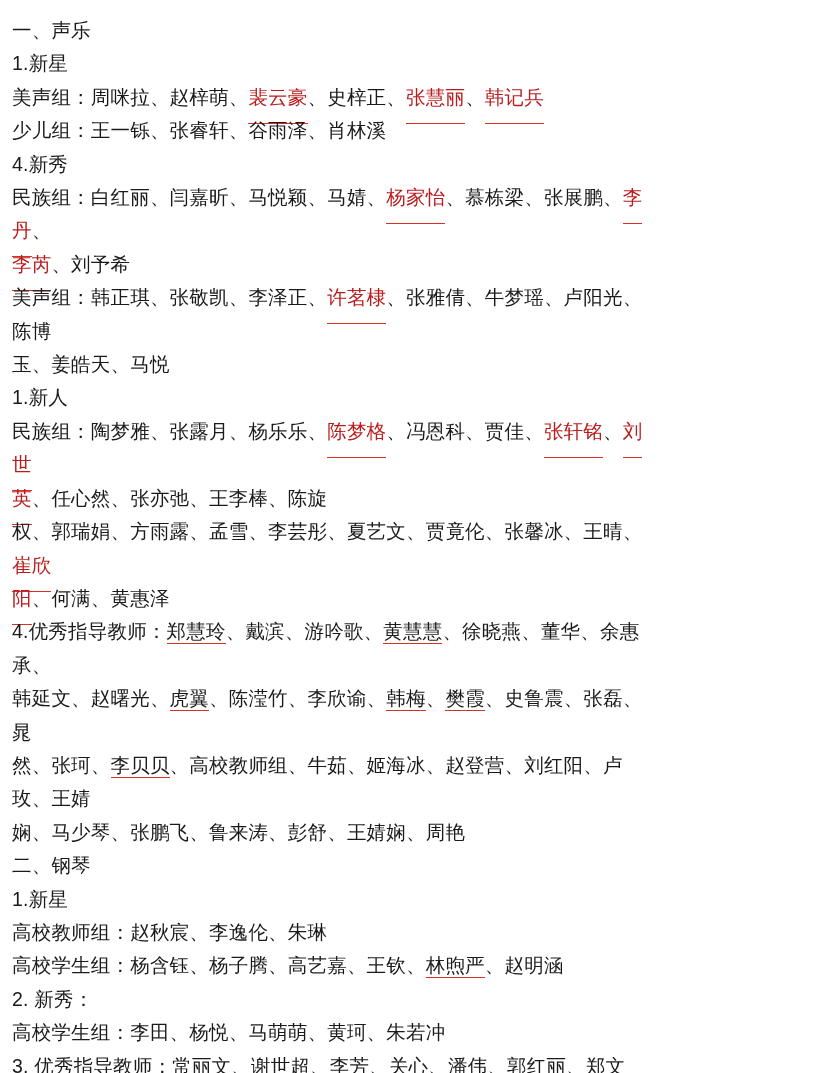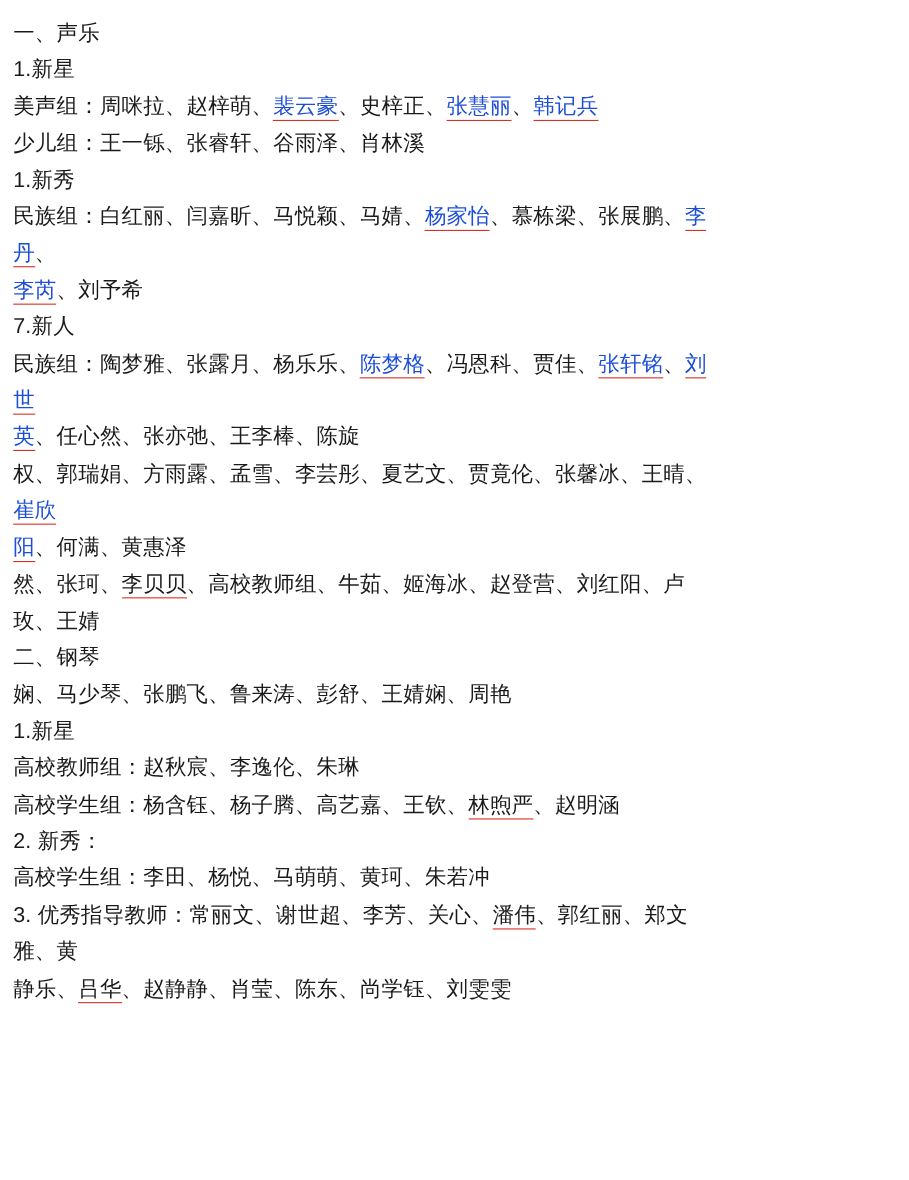--- a/index.html
+++ b/index.html
@@ -23,51 +23,55 @@
     line-height: 33.4px;
     letter-spacing: 0.2px;
     margin: 0;
     padding: 0;
     word-break: break-all;
   }
   .seg {
     white-space: pre-wrap;
   }
   .hl {
-    color: #1d4ed8;
+    color: #b91c1c;
     border-bottom: 1.6px solid #d93025;
-    padding-bottom: 1px;
+    padding-bottom: 15px;
     white-space: pre-wrap;
   }
   .hl-plain {
     border-bottom: 1.6px solid #d93025;
     padding-bottom: 1px;
     white-space: pre-wrap;
   }
 </style>
 </head>
 <body>
 
 <div class="page">
   <div id="doc-body">
       <div class="line"><span class="seg">一、声乐</span></div>
       <div class="line"><span class="seg">1.新星</span></div>
       <div class="line"><span class="seg">美声组：周咪拉、赵梓萌、</span><span class="hl">裴云豪</span><span class="seg">、史梓正、</span><span class="hl">张慧丽</span><span class="seg">、</span><span class="hl">韩记兵</span></div>
       <div class="line"><span class="seg">少儿组：王一铄、张睿轩、谷雨泽、肖林溪</span></div>
-      <div class="line"><span class="seg">1.新秀</span></div>
+      <div class="line"><span class="seg">4.新秀</span></div>
       <div class="line"><span class="seg">民族组：白红丽、闫嘉昕、马悦颖、马婧、</span><span class="hl">杨家怡</span><span class="seg">、慕栋梁、张展鹏、</span><span class="hl">李丹</span><span class="seg">、</span></div>
       <div class="line"><span class="hl">李芮</span><span class="seg">、刘予希</span></div>
-      <div class="line"><span class="seg">7.新人</span></div>
+      <div class="line"><span class="seg">美声组：韩正琪、张敬凯、李泽正、</span><span class="hl">许茗棣</span><span class="seg">、张雅倩、牛梦瑶、卢阳光、陈博</span></div>
+      <div class="line"><span class="seg">玉、姜皓天、马悦</span></div>
+      <div class="line"><span class="seg">1.新人</span></div>
       <div class="line"><span class="seg">民族组：陶梦雅、张露月、杨乐乐、</span><span class="hl">陈梦格</span><span class="seg">、冯恩科、贾佳、</span><span class="hl">张轩铭</span><span class="seg">、</span><span class="hl">刘世</span></div>
       <div class="line"><span class="hl">英</span><span class="seg">、任心然、张亦弛、王李棒、陈旋</span></div>
       <div class="line"><span class="seg">权、郭瑞娟、方雨露、孟雪、李芸彤、夏艺文、贾竟伦、张馨冰、王晴、</span><span class="hl">崔欣</span></div>
       <div class="line"><span class="hl">阳</span><span class="seg">、何满、黄惠泽</span></div>
+      <div class="line"><span class="seg">4.优秀指导教师：</span><span class="hl-plain">郑慧玲</span><span class="seg">、戴滨、游吟歌、</span><span class="hl-plain">黄慧慧</span><span class="seg">、徐晓燕、董华、余惠承、</span></div>
+      <div class="line"><span class="seg">韩延文、赵曙光、</span><span class="hl-plain">虎翼</span><span class="seg">、陈滢竹、李欣谕、</span><span class="hl-plain">韩梅</span><span class="seg">、</span><span class="hl-plain">樊霞</span><span class="seg">、史鲁震、张磊、晁</span></div>
       <div class="line"><span class="seg">然、张珂、</span><span class="hl-plain">李贝贝</span><span class="seg">、高校教师组、牛茹、姬海冰、赵登营、刘红阳、卢玫、王婧</span></div>
+      <div class="line"><span class="seg">娴、马少琴、张鹏飞、鲁来涛、彭舒、王婧娴、周艳</span></div>
       <div class="line"><span class="seg">二、钢琴</span></div>
-      <div class="line"><span class="seg">娴、马少琴、张鹏飞、鲁来涛、彭舒、王婧娴、周艳</span></div>
       <div class="line"><span class="seg">1.新星</span></div>
       <div class="line"><span class="seg">高校教师组：赵秋宸、李逸伦、朱琳</span></div>
       <div class="line"><span class="seg">高校学生组：杨含钰、杨子腾、高艺嘉、王钦、</span><span class="hl-plain">林煦严</span><span class="seg">、赵明涵</span></div>
       <div class="line"><span class="seg">2. 新秀：</span></div>
       <div class="line"><span class="seg">高校学生组：李田、杨悦、马萌萌、黄珂、朱若冲</span></div>
       <div class="line"><span class="seg">3. 优秀指导教师：常丽文、谢世超、李芳、关心、</span><span class="hl-plain">潘伟</span><span class="seg">、郭红丽、郑文雅、黄</span></div>
       <div class="line"><span class="seg">静乐、</span><span class="hl-plain">吕华</span><span class="seg">、赵静静、肖莹、陈东、尚学钰、刘雯雯</span></div>
     </div>
 </div>
 

